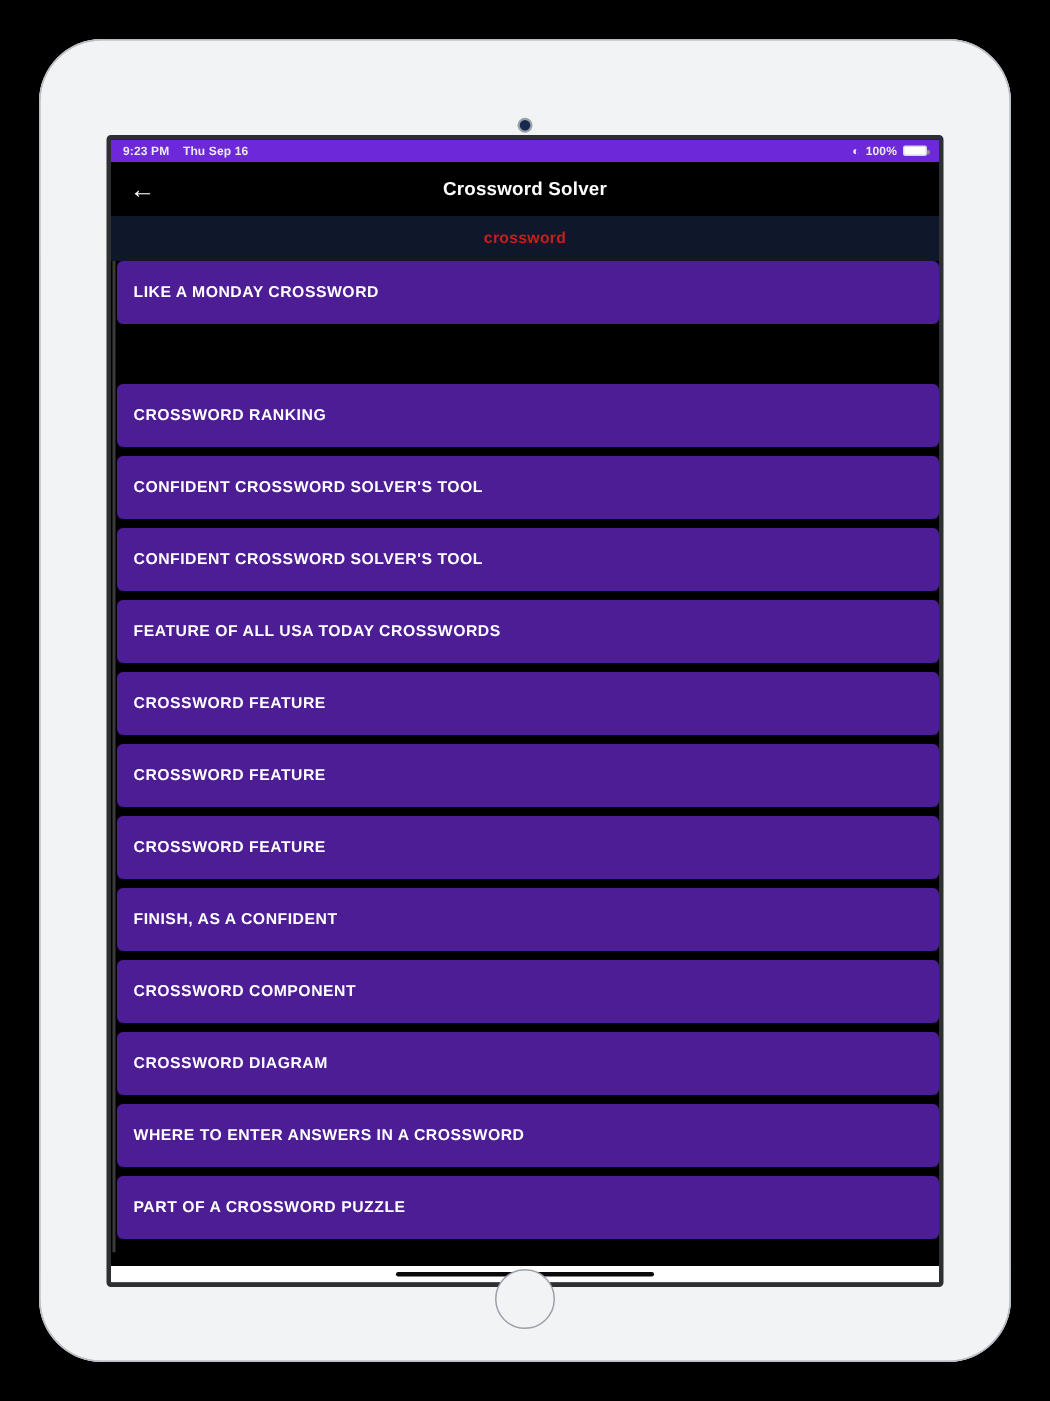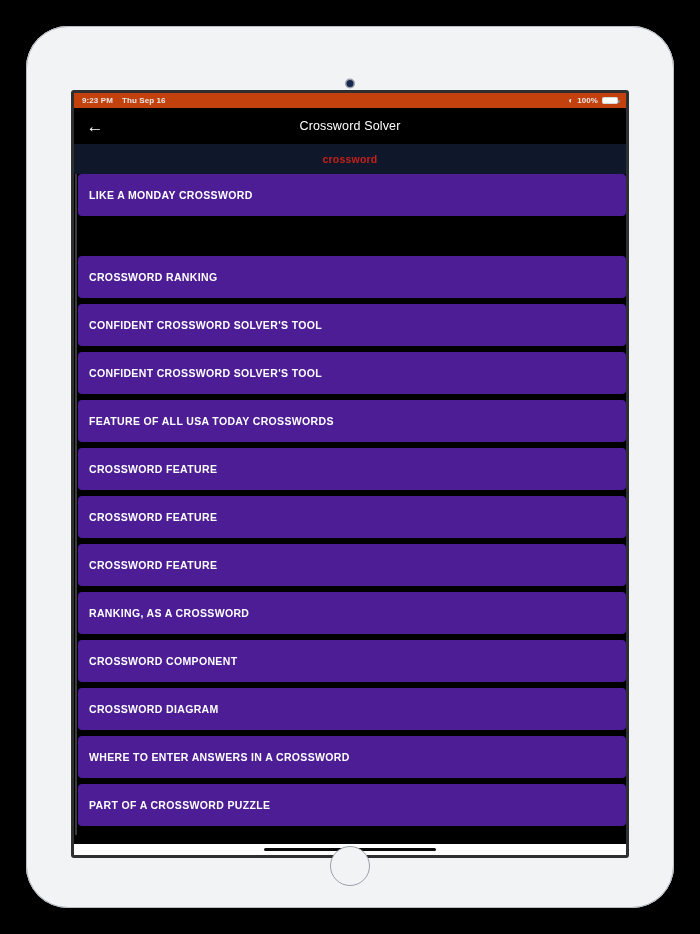--- a/index.html
+++ b/index.html
@@ -55,21 +55,21 @@
     background: #000;
     overflow: hidden;
     border: 3px solid #2e2f31;
     border-radius: 3px;
   }
 
   
   #status-bar {
     position: relative;
     height: 15px;
-    background: #c2410c;
+    background: #6d28d9;
     display: flex;
     align-items: center;
     padding: 0 8px;
     color: #e9e9e9;
     font-size: 8px;
     font-weight: bold;
     letter-spacing: 0.1px;
   }
   #status-left { display: flex; align-items: center; gap: 9px; }
   #status-right {
@@ -109,21 +109,21 @@
     display: flex; align-items: center; justify-content: center;
     color: #ffffff;
     font-size: 17px;
     line-height: 1;
   }
   #app-title {
     width: 100%;
     text-align: center;
     color: #ffffff;
     font-size: 12.5px;
-    font-weight: normal;
+    font-weight: bold;
     letter-spacing: 0.15px;
   }
 
   
   #query-row {
     height: 30px;
     display: flex;
     align-items: center;
     justify-content: center;
     background: #0f172a;
@@ -227,21 +227,21 @@
       <div id="results-list">
           <div class="result-row">LIKE A MONDAY CROSSWORD</div>
           <div class="result-row is-blank"></div>
           <div class="result-row">CROSSWORD RANKING</div>
           <div class="result-row">CONFIDENT CROSSWORD SOLVER'S TOOL</div>
           <div class="result-row">CONFIDENT CROSSWORD SOLVER'S TOOL</div>
           <div class="result-row">FEATURE OF ALL USA TODAY CROSSWORDS</div>
           <div class="result-row">CROSSWORD FEATURE</div>
           <div class="result-row">CROSSWORD FEATURE</div>
           <div class="result-row">CROSSWORD FEATURE</div>
-          <div class="result-row">RANKING, AS A CROSSWORD</div>
+          <div class="result-row">FINISH, AS A CONFIDENT</div>
           <div class="result-row">CROSSWORD COMPONENT</div>
           <div class="result-row">CROSSWORD DIAGRAM</div>
           <div class="result-row">WHERE TO ENTER ANSWERS IN A CROSSWORD</div>
           <div class="result-row">PART OF A CROSSWORD PUZZLE</div>
         </div>
     </div>
 
     <div id="home-strip">
       <div id="home-indicator"></div>
     </div>

